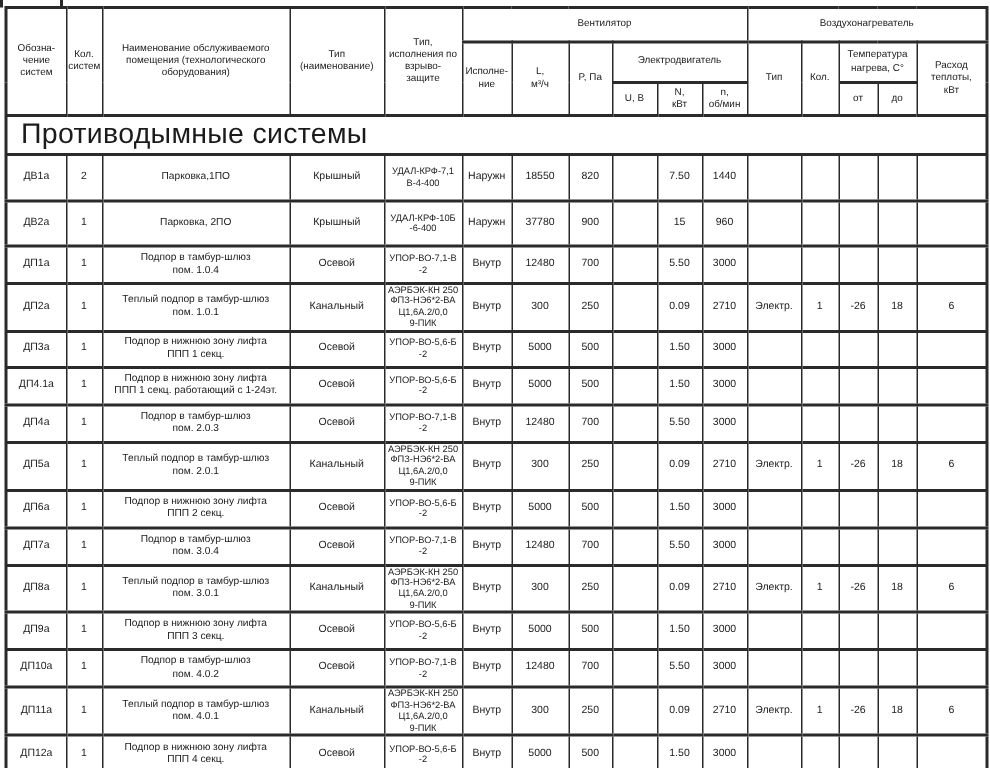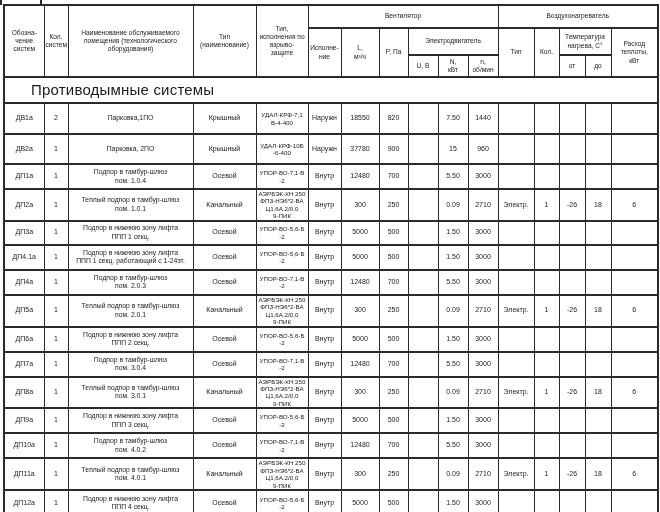--- a/index.html
+++ b/index.html
@@ -6,21 +6,21 @@
   .page{position:relative;width:660px;height:512px;overflow:hidden;background:#ffffff;
         font-family:"Liberation Sans",sans-serif;color:#1b1b1b;}
   .stub{position:absolute;top:0;width:2px;height:5px;background:#2a2a2a;}
   table.spec{position:absolute;left:3px;top:4px;width:654px;border-collapse:collapse;
         table-layout:fixed;border:2px solid #2a2a2a;}
   th,td{border:1px solid #2a2a2a;border-top-width:2px;border-bottom-width:2px;
         padding:0 1px;text-align:center;vertical-align:middle;white-space:pre-line;
         overflow:hidden;font-weight:normal;line-height:1.25;}
   thead th{font-size:6.6px;}
   tr.h1{height:23px;} tr.h2{height:27px;} tr.h3{height:22px;}
-  tr.section td{height:24px;text-align:left;padding-left:26px;font-size:15px;
+  tr.section td{height:24px;text-align:left;padding-left:9px;font-size:19px;
         letter-spacing:.2px;}
   tbody td{font-size:7px;}
   tbody td:nth-child(3){font-size:6.8px;}
   tbody td:nth-child(5){font-size:6.2px;line-height:1.2;}
   col.w1{width:40px;} col.w2{width:24px;} col.w3{width:125px;} col.w4{width:63px;}
   col.w5{width:52px;} col.w6{width:33px;} col.w7{width:38px;} col.w8{width:29px;}
   col.w9{width:30px;} col.w10{width:30px;} col.w11{width:30px;} col.w12{width:36px;}
   col.w13{width:25px;} col.w14{width:26px;} col.w15{width:26px;} col.w16{width:47px;}
 </style>
 </head>

